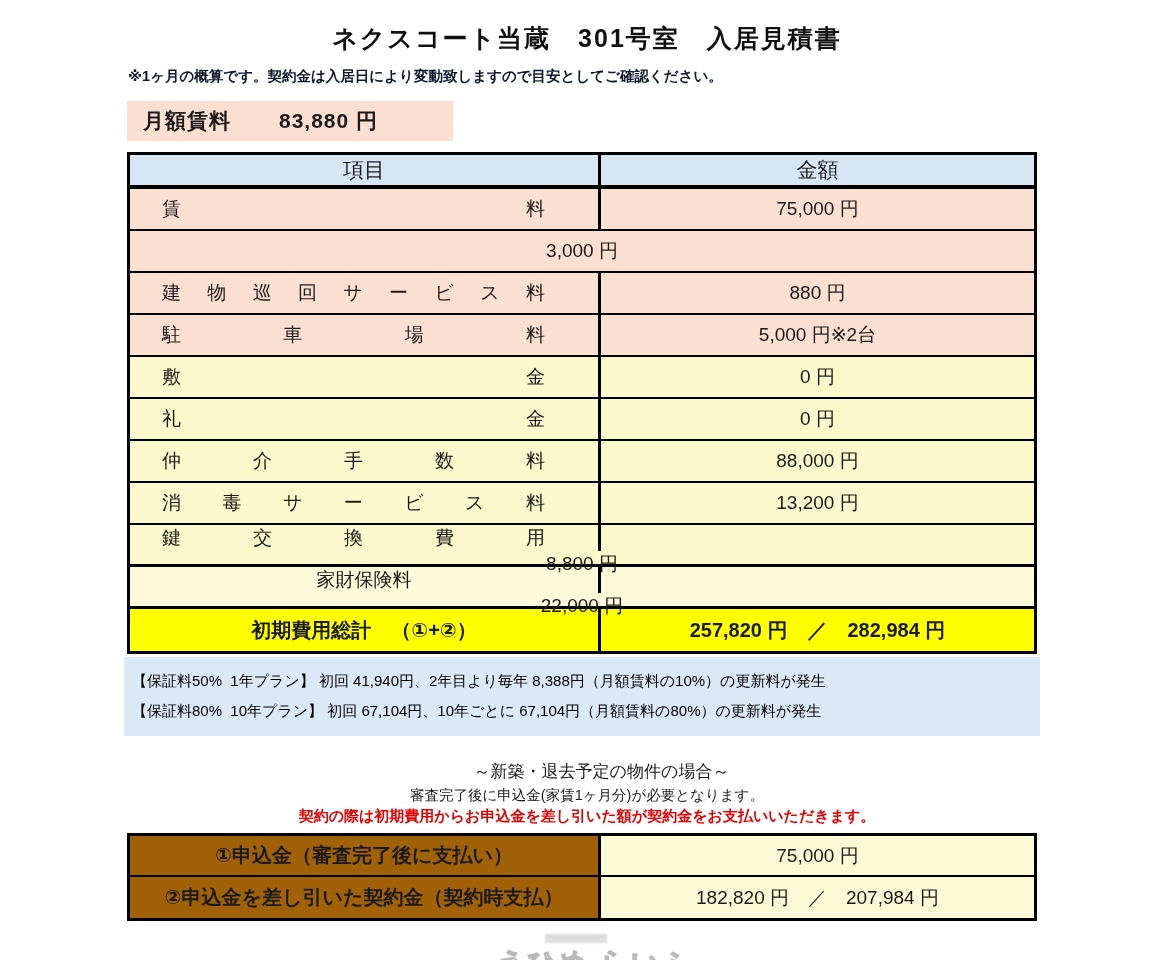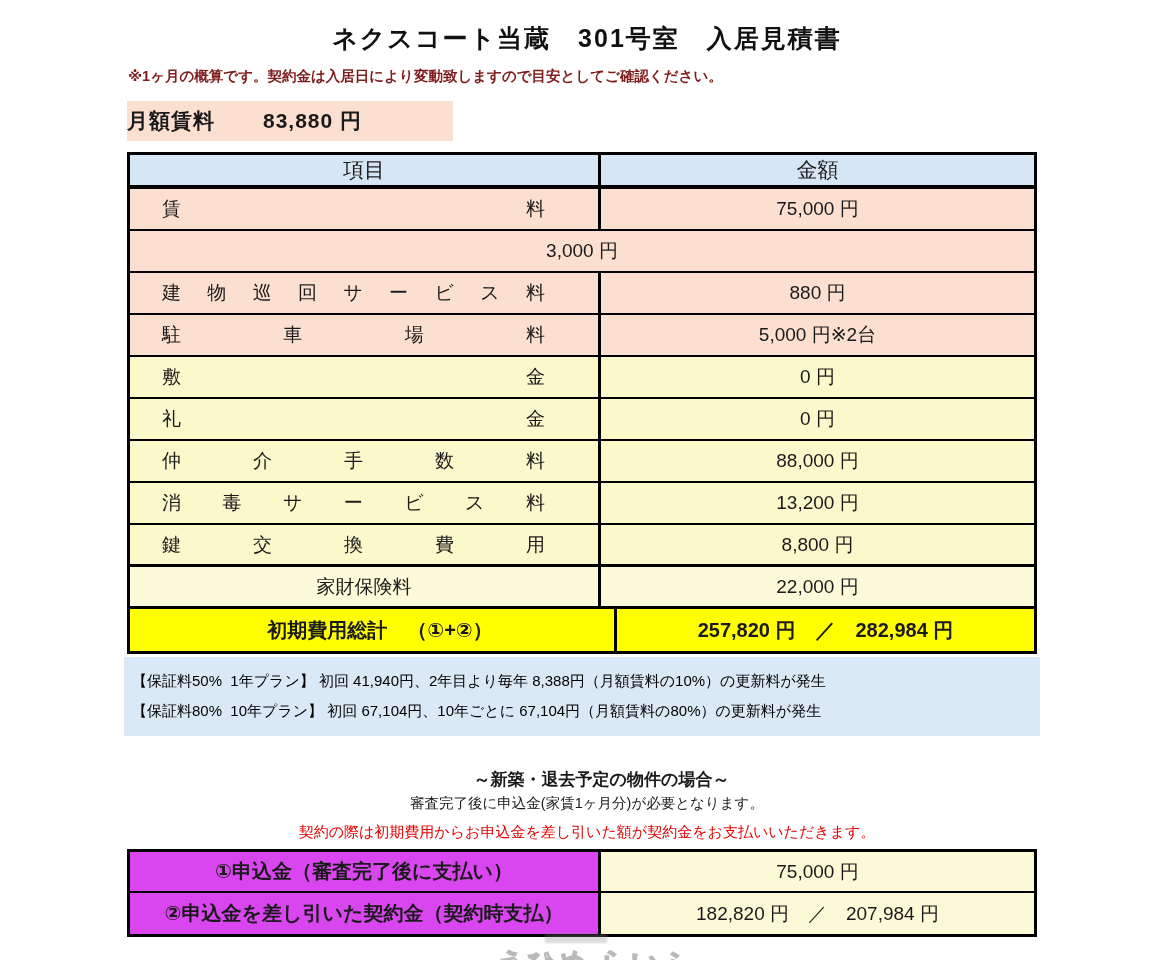--- a/index.html
+++ b/index.html
@@ -17,29 +17,30 @@
   .doc-title {
     padding-top: 22px;
     text-align: center;
     font-size: 25px;
     font-weight: bold;
     letter-spacing: 2px;
     color: #111;
   }
   .disclaimer {
     margin: 12px 0 0 128px;
-    color: #7f1d1d;
+    color: #0f172a;
     font-size: 14.5px;
     font-weight: bold;
   }
   .rent-box {
     margin: 15px 0 0 127px;
     width: 326px; height: 40px;
     background: #fbdfd0;
     display: flex; align-items: center;
+    padding-left: 16px;
   }
   .rent-box .rent-label { font-size: 21px; font-weight: bold; letter-spacing: 1px; }
   .rent-box .rent-value { font-size: 21px; font-weight: bold; margin-left: 48px; letter-spacing: 1px; }
 
   
   .main-table {
     margin: 11px 0 0 127px;
     width: 910px;
     border: 3px solid #000;
     background: #fff;
@@ -48,23 +49,23 @@
   .c-item  { width: 471px; border-right: 3px solid #000; display: flex; align-items: center; }
   .c-amt   { flex: 1; display: flex; align-items: center; justify-content: center; }
   .thead .c-item, .thead .c-amt { justify-content: center; }
   .thead { height: 34px; background: #d7e6f4; border-bottom: 4px solid #000; font-size: 21px; }
   .thead .c-item { justify-content: center; }
   .r { height: 42px; border-bottom: 2px solid #000; font-size: 19px; }
   .r:last-child { border-bottom: none; }
   .pink   { background: #fbdfd0; }
   .yellow { background: #fbf8cb; }
   .cream  { background: #fcfad9; }
-  .r.sep  { border-bottom: 3px solid #000; }
+  .r.sep  { border-bottom: 3px solid #000; flex-direction: column; }
   .total-row { height: 42px; background: #ffff00; font-size: 20px; font-weight: bold; }
-  .total-row .c-item { justify-content: flex-end; margin-left: 16px; }
+  .total-row .c-item { justify-content: flex-end; }
   .dist {
     flex: 1;
     text-align: justify;
     text-align-last: justify;
     text-justify: inter-character;
     padding: 0 52px 0 32px;
     letter-spacing: 1px;
   }
   .ctr { flex: 1; text-align: center; }
   .amt-txt { white-space: pre; }
@@ -72,34 +73,34 @@
   
   .notes-box {
     margin: 3px 0 0 124px;
     width: 916px;
     background: #dbe8f5;
     padding: 9px 8px 10px 8px;
   }
   .notes-box .note-line { font-size: 15px; color: #000; line-height: 2.0; white-space: pre; }
 
   
-  .sec-heading { margin-top: 32px; text-align: center; font-size: 17px; font-weight: bold; padding-left: 29px; }
+  .sec-heading { margin-top: 24px; text-align: center; font-size: 17px; font-weight: normal; padding-left: 29px; }
   .sec-line1 { margin-top: 3px; text-align: center; font-size: 14.5px; }
-  .sec-line2 { margin-top: 10px; text-align: center; font-size: 15px; font-weight: normal; color: #e60000; }
+  .sec-line2 { margin-top: 2px; text-align: center; font-size: 15px; font-weight: bold; color: #e60000; }
 
   .bottom-table {
     margin: 7px 0 0 127px;
     width: 910px;
     border: 3px solid #000;
   }
   .b-row { display: flex; height: 41px; border-bottom: 2px solid #000; }
   .b-row:last-child { border-bottom: none; }
   .b-item {
     width: 471px; border-right: 3px solid #000;
-    background: #d946ef;
+    background: #a16207;
     display: flex; align-items: center; justify-content: center;
     font-size: 20px; font-weight: bold;
   }
   .b-amt {
     flex: 1; background: #fcf9d6;
     display: flex; align-items: center; justify-content: center;
     font-size: 19px;
   }
 
   

